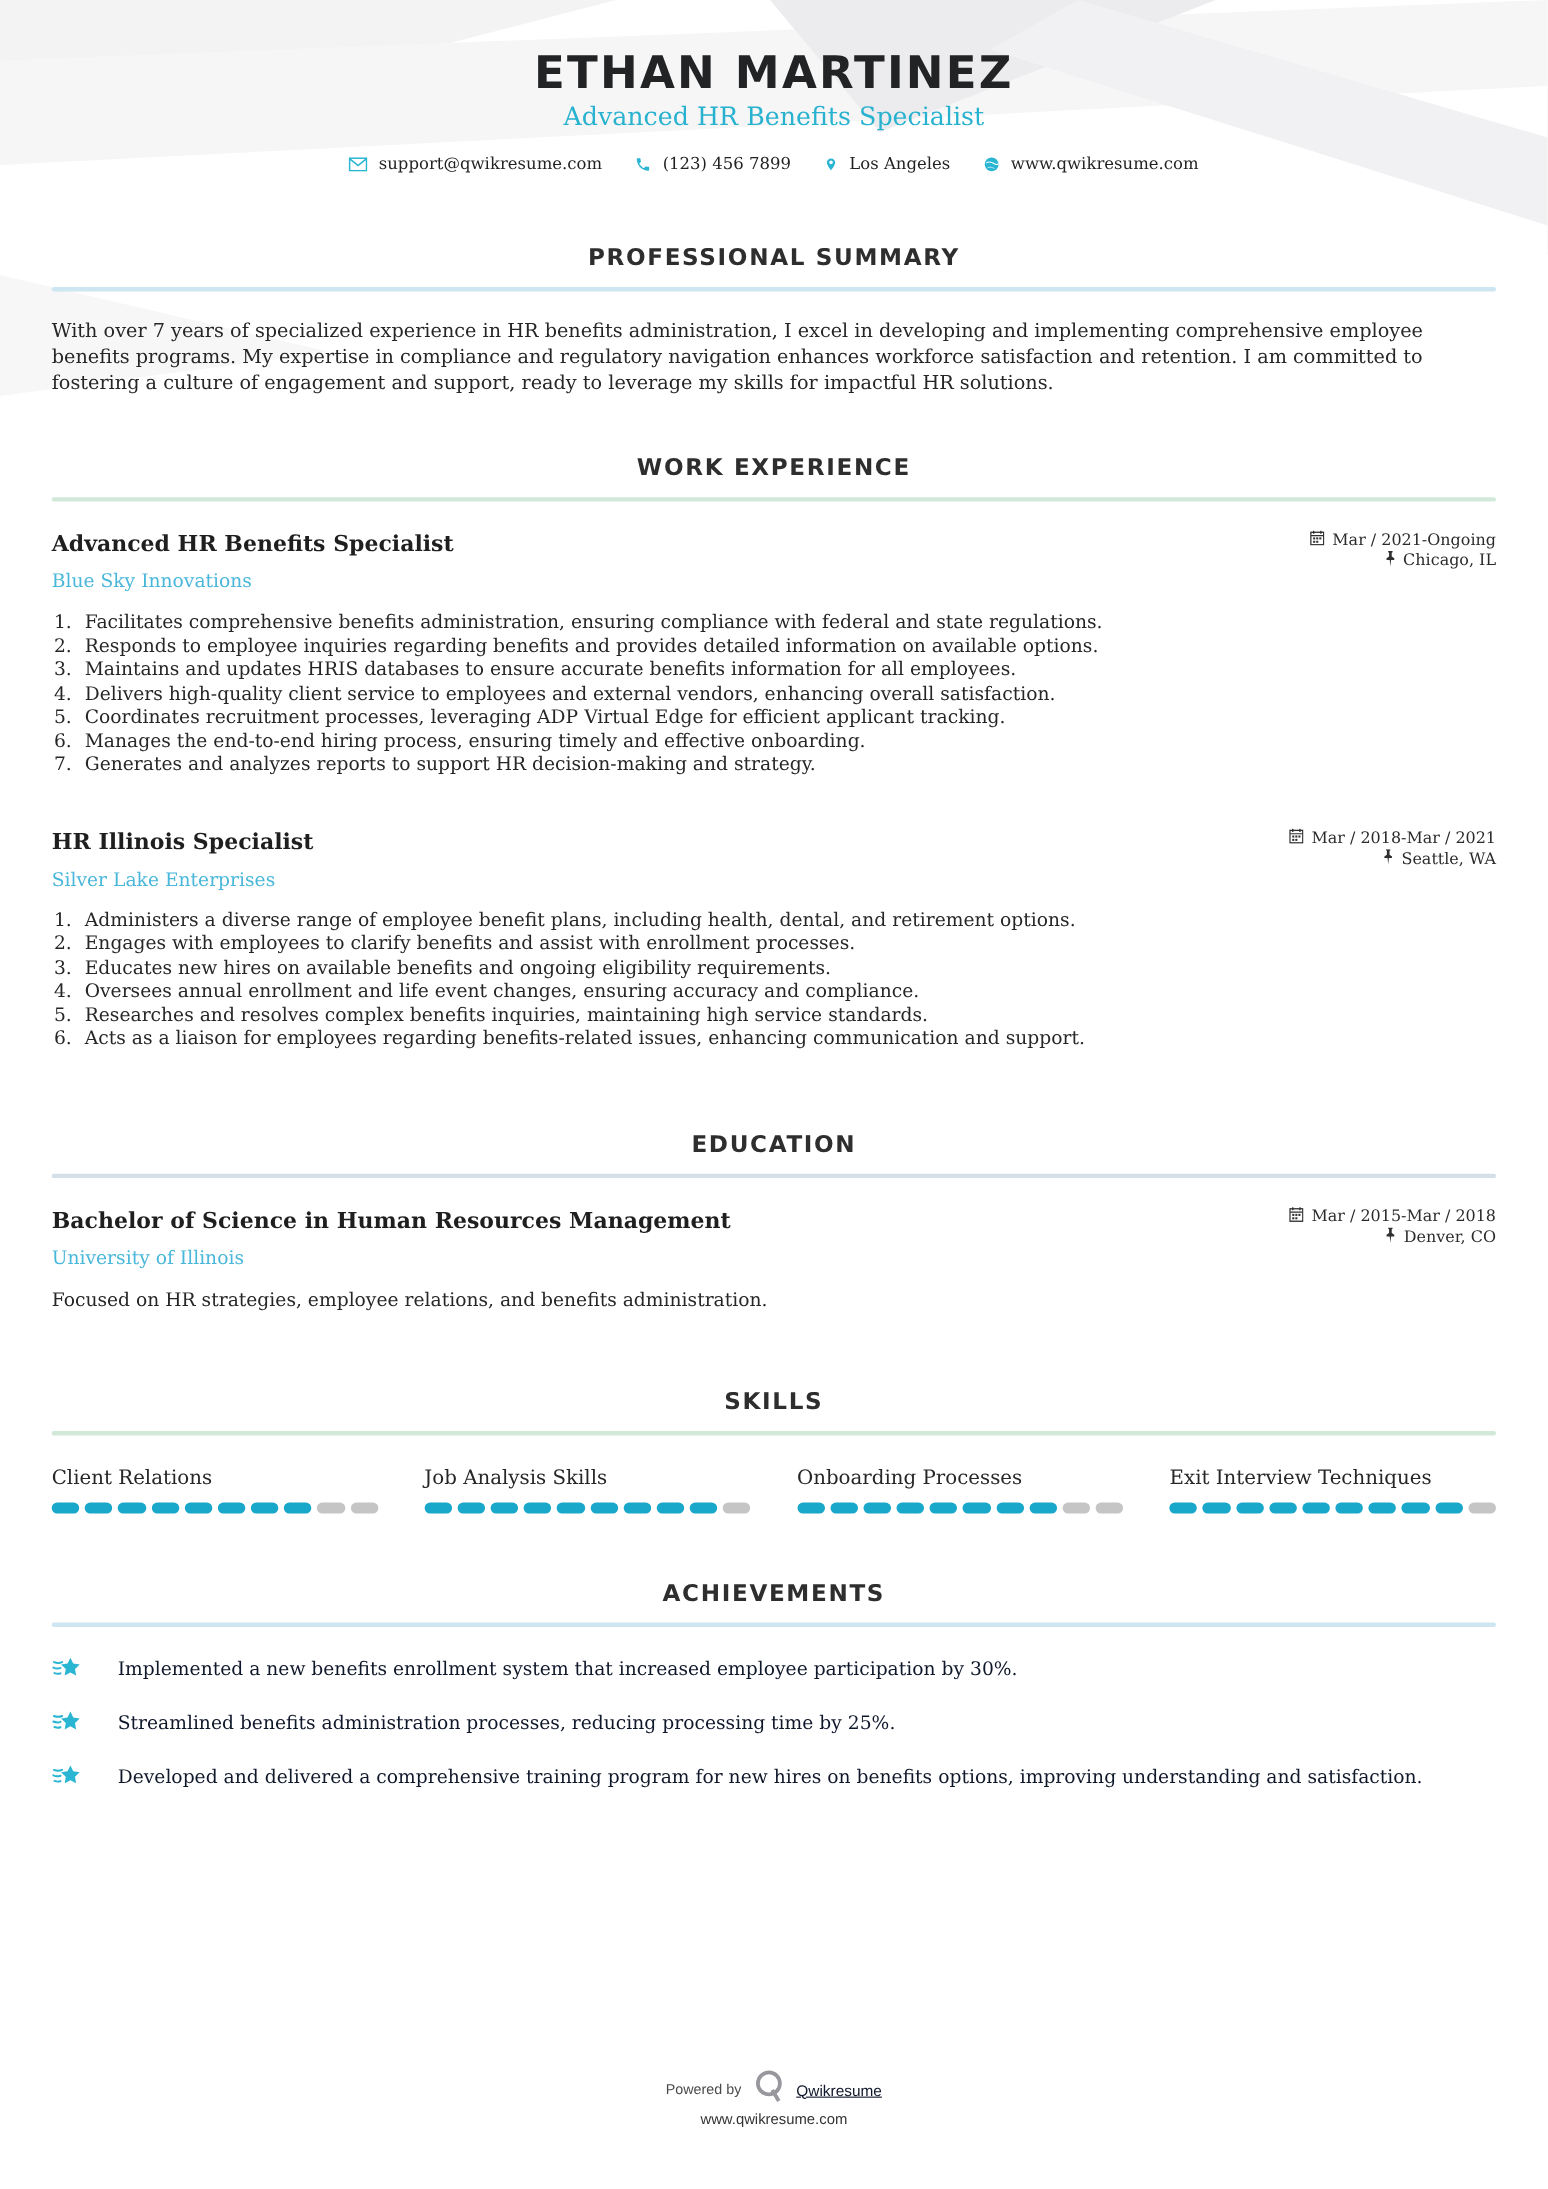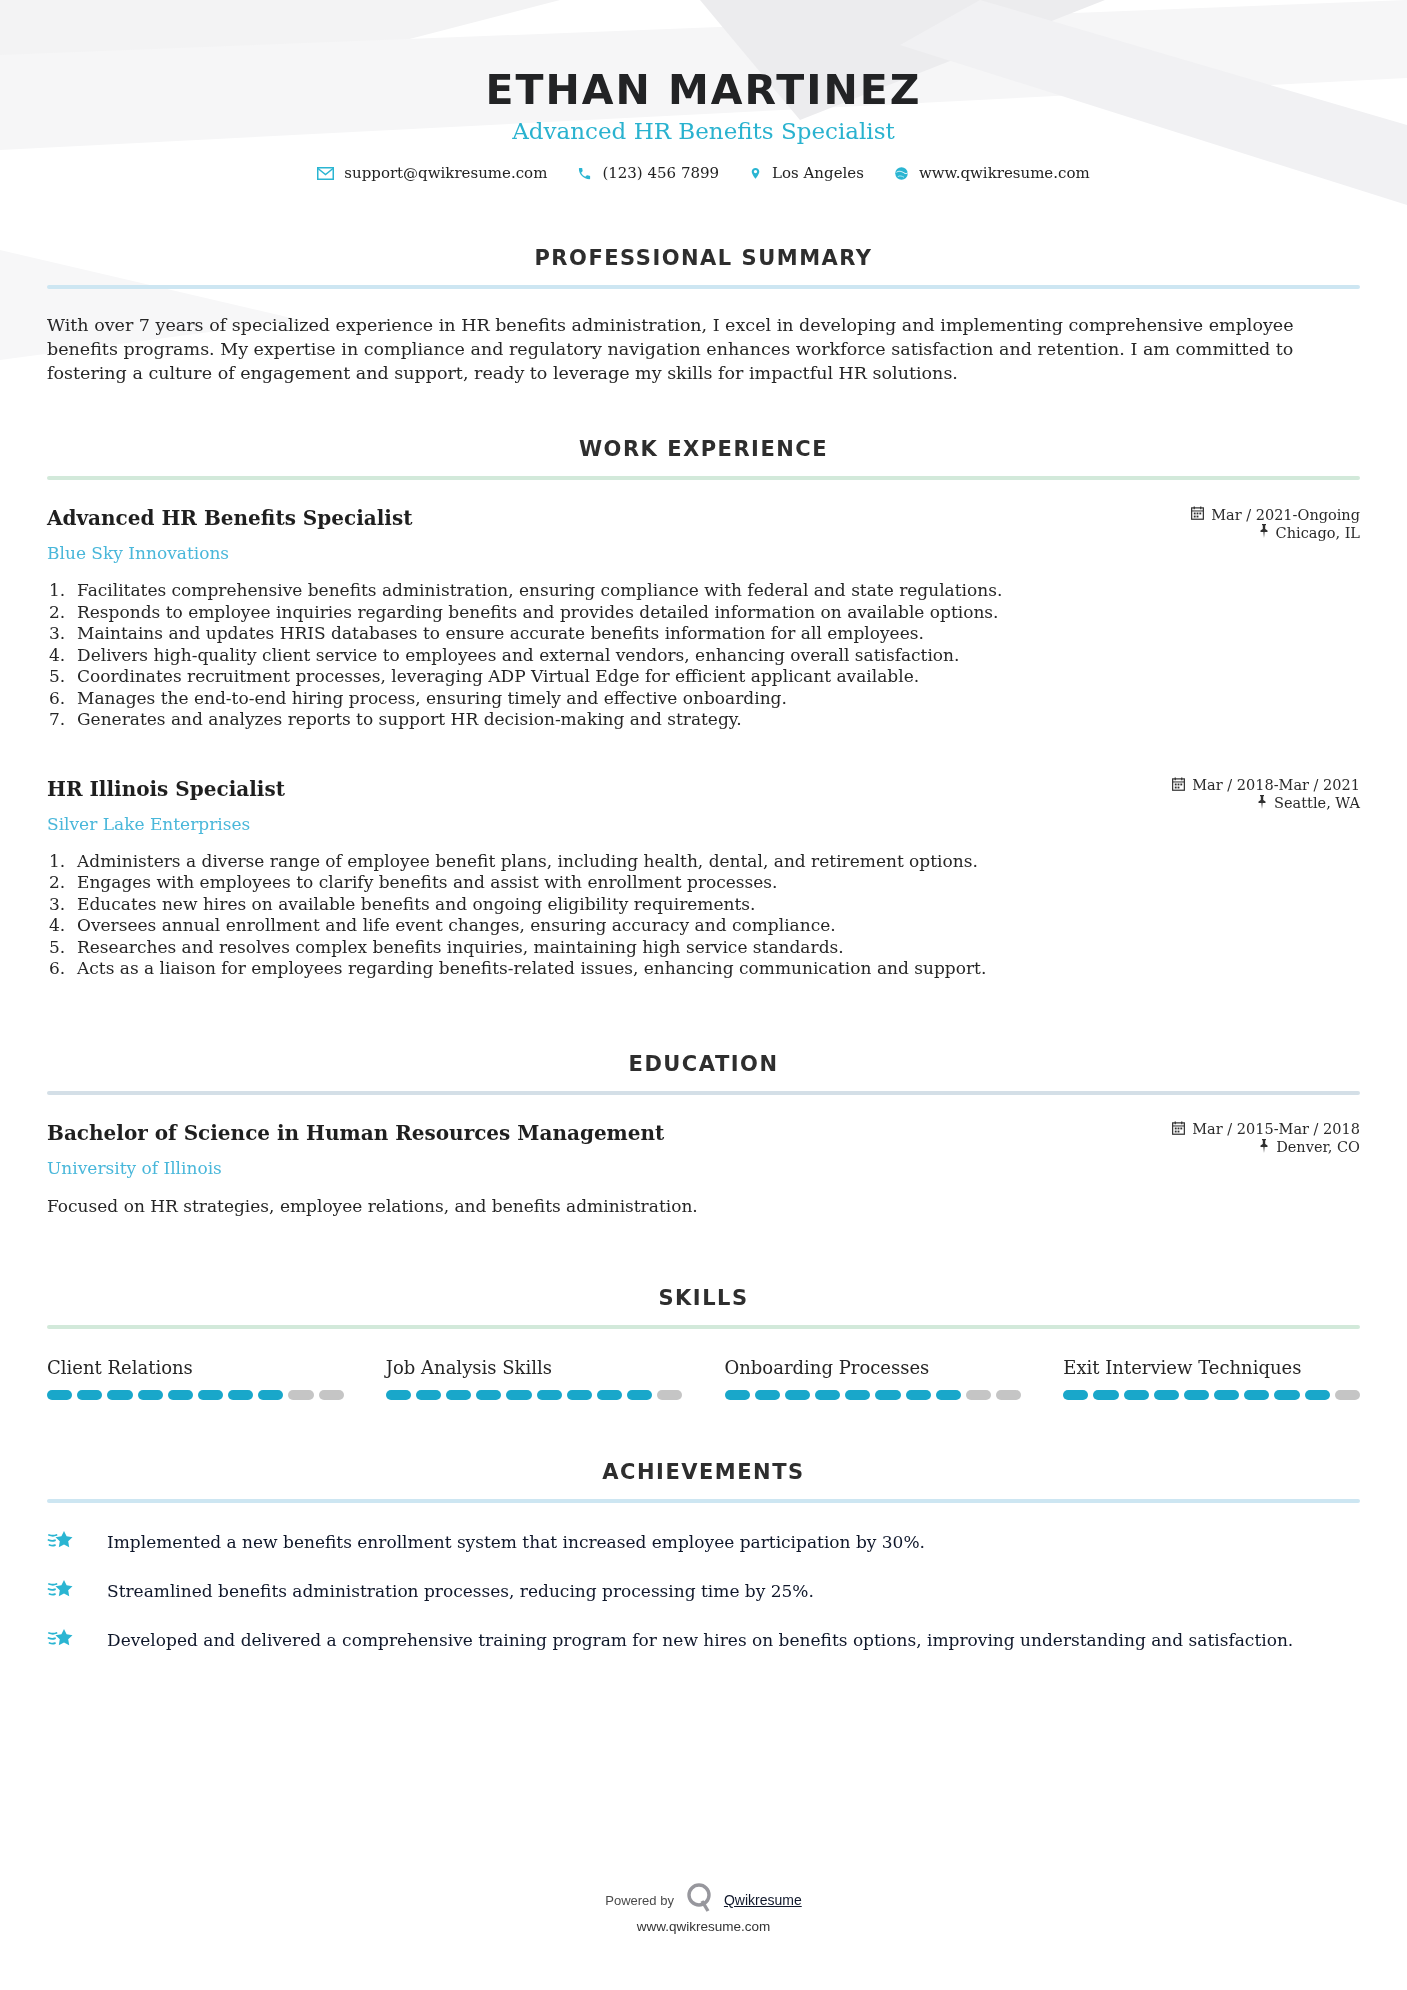--- a/index.html
+++ b/index.html
@@ -2,21 +2,21 @@
 <html><head>
 <meta charset="utf-8">
 <style>
   * { margin:0; padding:0; box-sizing:border-box; }
   body { background:#e8e8e8; font-family:"DejaVu Serif", serif; }
   .page { width:1407px; height:1990px; margin:0 auto; background:#ffffff; position:relative; overflow:hidden; }
   .bg-deco { position:absolute; top:0; left:0; width:1407px; height:420px; pointer-events:none; }
   .content { position:relative; padding:0 47px; }
 
   
-  .header { text-align:center; padding-top:68px; }
+  .header { text-align:center; padding-top:44px; }
   .name { font-family:"DejaVu Sans", sans-serif; font-weight:700; font-size:41px; letter-spacing:2px; color:#222325; line-height:1.1; }
   .job-title { font-size:23px; color:#29b2cf; margin-top:5px; font-weight:400; }
   .contact-row { display:flex; justify-content:center; align-items:center; gap:14px; margin-top:20px; font-size:15px; color:#222; }
   .contact-item { display:flex; align-items:center; gap:10px; padding:0 8px; }
   .contact-item svg { display:block; }
 
   
   .section { margin-top:52px; }
   .section-heading { font-family:"DejaVu Sans", sans-serif; font-weight:700; font-size:21px; letter-spacing:1.5px; color:#2e2e2e; text-align:center; }
   .divider { height:4px; margin-top:15px; border-radius:2px; }
@@ -165,21 +165,21 @@
                 </span>
                 <span>Chicago, IL</span>
               </div>
             </div>
           </div>
           <ol class="bullets">
             <li>Facilitates comprehensive benefits administration, ensuring compliance with federal and state regulations.</li>
             <li>Responds to employee inquiries regarding benefits and provides detailed information on available options.</li>
             <li>Maintains and updates HRIS databases to ensure accurate benefits information for all employees.</li>
             <li>Delivers high-quality client service to employees and external vendors, enhancing overall satisfaction.</li>
-            <li>Coordinates recruitment processes, leveraging ADP Virtual Edge for efficient applicant available.</li>
+            <li>Coordinates recruitment processes, leveraging ADP Virtual Edge for efficient applicant tracking.</li>
             <li>Manages the end-to-end hiring process, ensuring timely and effective onboarding.</li>
             <li>Generates and analyzes reports to support HR decision-making and strategy.</li>
           </ol>
         </div>
 
         <div class="job">
           <div class="entry-head">
             <div class="entry-left">
               <div class="entry-title">HR Illinois Specialist</div>
               <div class="entry-company">Silver Lake Enterprises</div>

